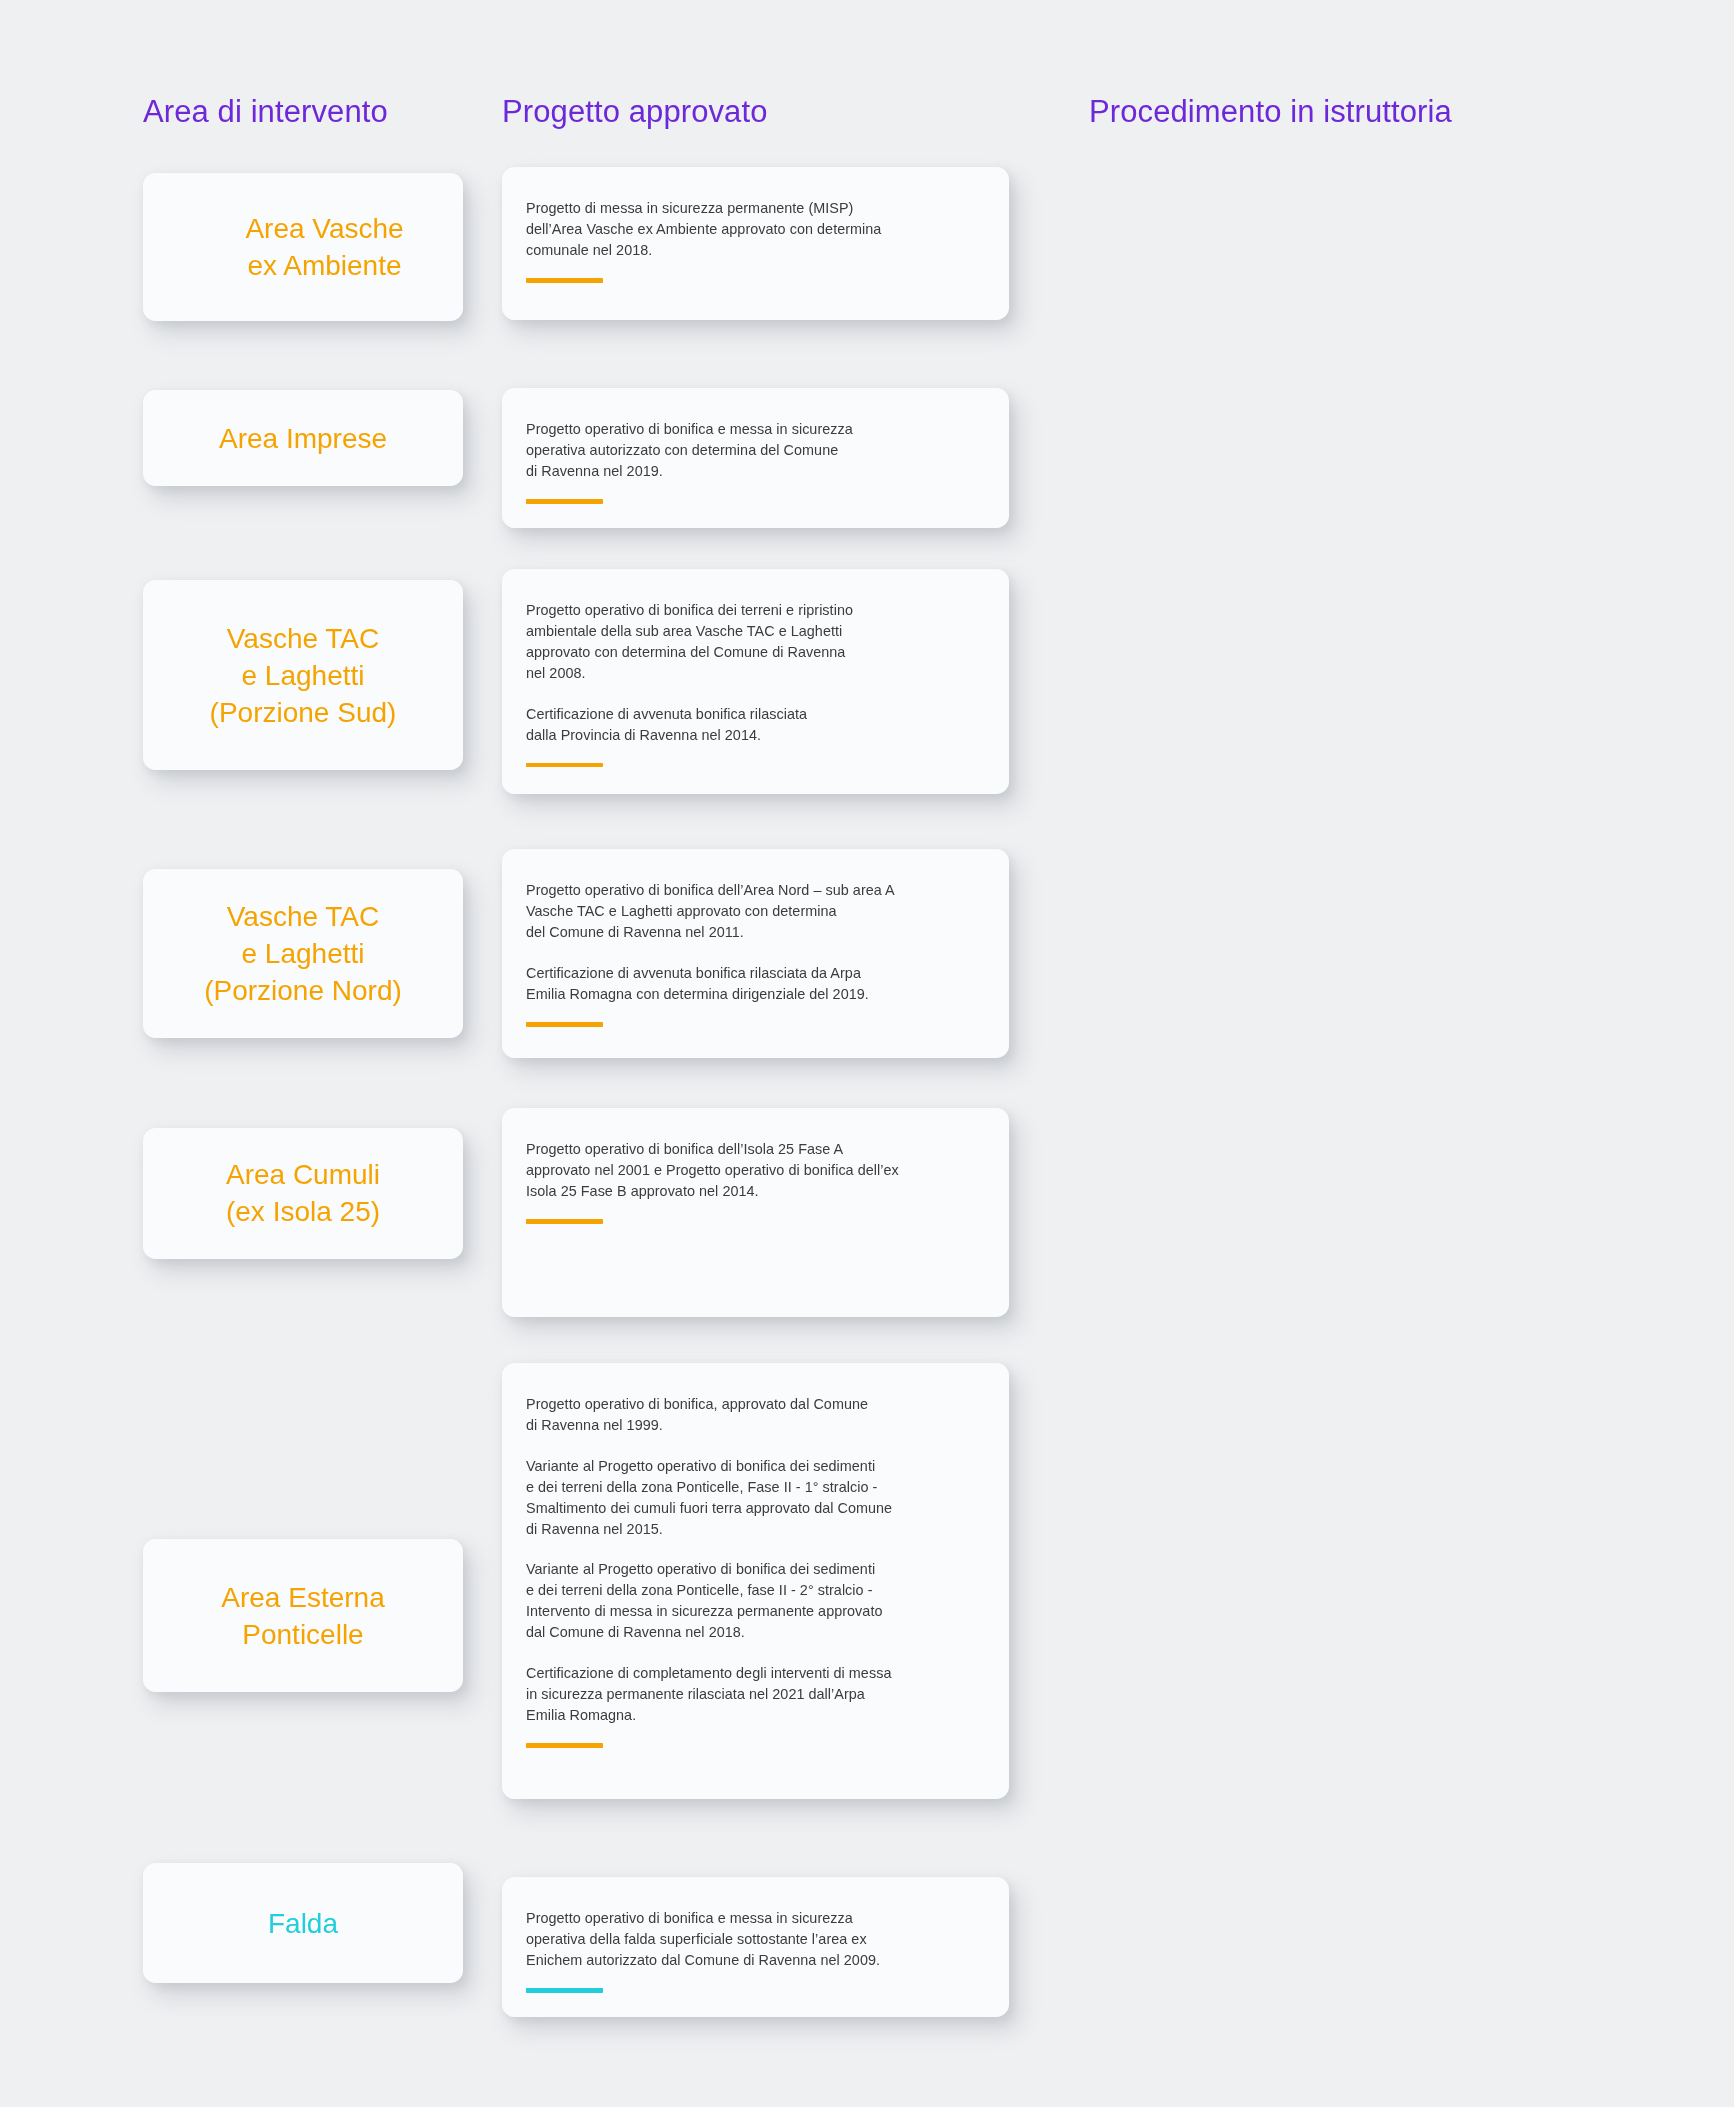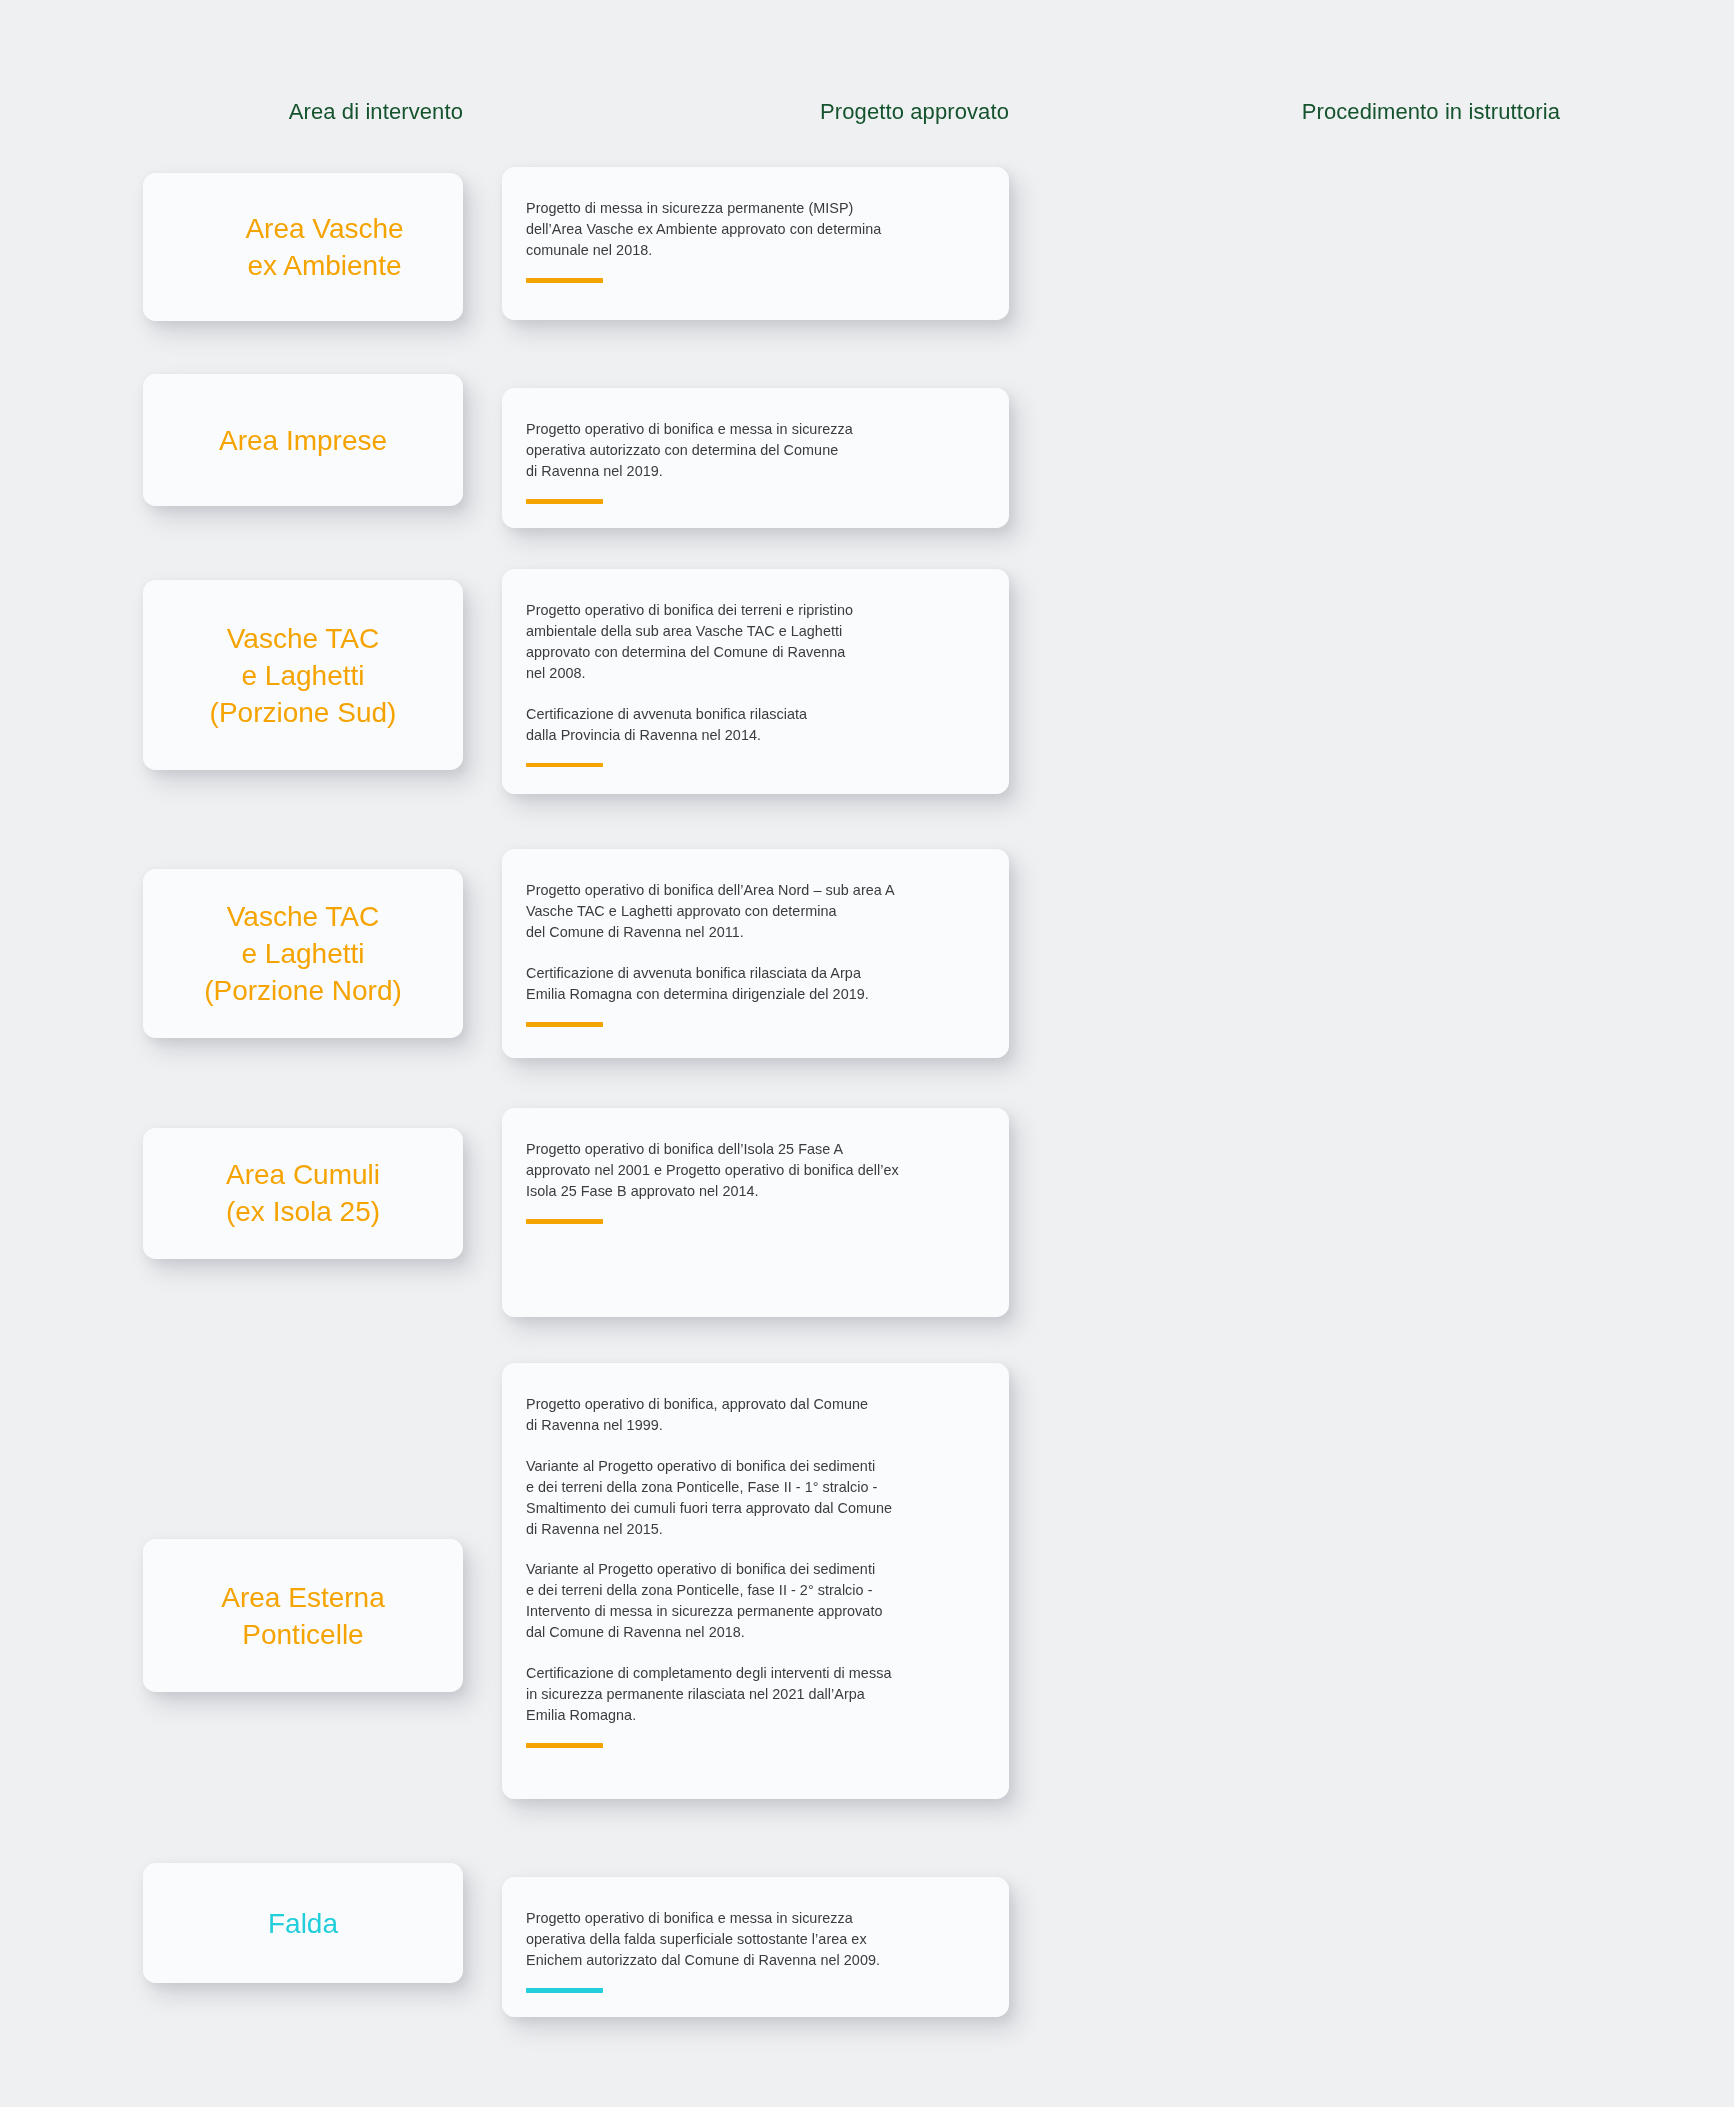--- a/index.html
+++ b/index.html
@@ -25,26 +25,26 @@
   
   .headers {
     position: absolute;
     top: 98px;
     left: 0;
     width: 1734px;
     height: 42px;
   }
   .col-header {
     position: absolute;
-    font-size: 22px;
-    color: #14532d;
+    font-size: 31px;
+    color: #6d28d9;
     font-weight: 400;
     letter-spacing: 0.1px;
     white-space: nowrap;
-    text-align: right;
+    text-align: left;
     line-height: 28px;
   }
   .col-header.c1 { left: 143px;  width: 320px; }
   .col-header.c2 { left: 502px;  width: 507px; }
   .col-header.c3 { left: 1089px; width: 471px; }
 
   
   .row {
     position: absolute;
     left: 0;
@@ -129,21 +129,21 @@
     <div class="card project-card" style="top:-6.3px; min-height:153px;">
       <p class="para">Progetto di messa in sicurezza permanente (MISP)
 dell’Area Vasche ex Ambiente approvato con determina
 comunale nel 2018.</p>
       <div class="accent"></div>
     </div>
     <div class="istruttoria-col" style="top:0; height:148px;"></div>
   </div>
 
   <div class="row" style="top:374px;">
-    <div class="card area-card" style="top:0; height:132px;">
+    <div class="card area-card" style="top:16px; height:96px;">
       <div class="area-label">Area Imprese</div>
     </div>
     <div class="card project-card" style="top:14px; min-height:131px;">
       <p class="para">Progetto operativo di bonifica e messa in sicurezza
 operativa autorizzato con determina del Comune
 di Ravenna nel 2019.</p>
       <div class="accent"></div>
     </div>
     <div class="istruttoria-col" style="top:0; height:132px;"></div>
   </div>

